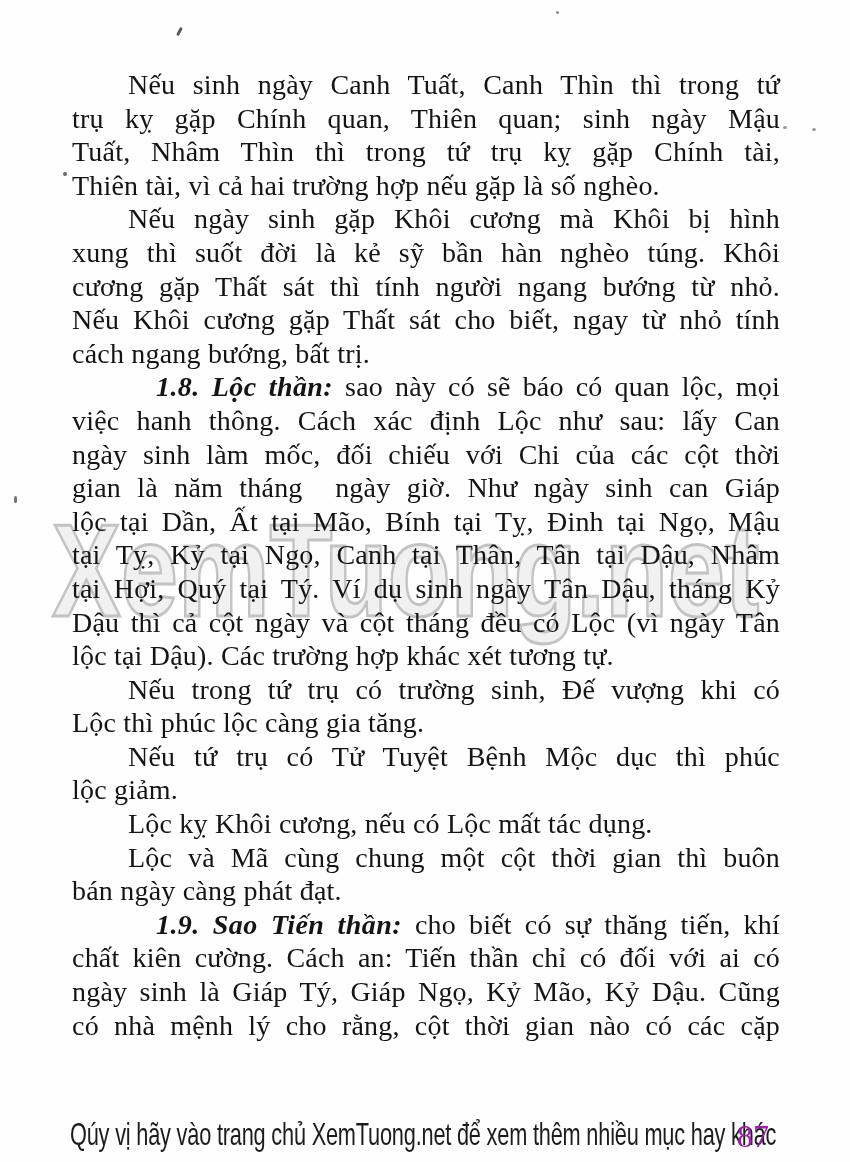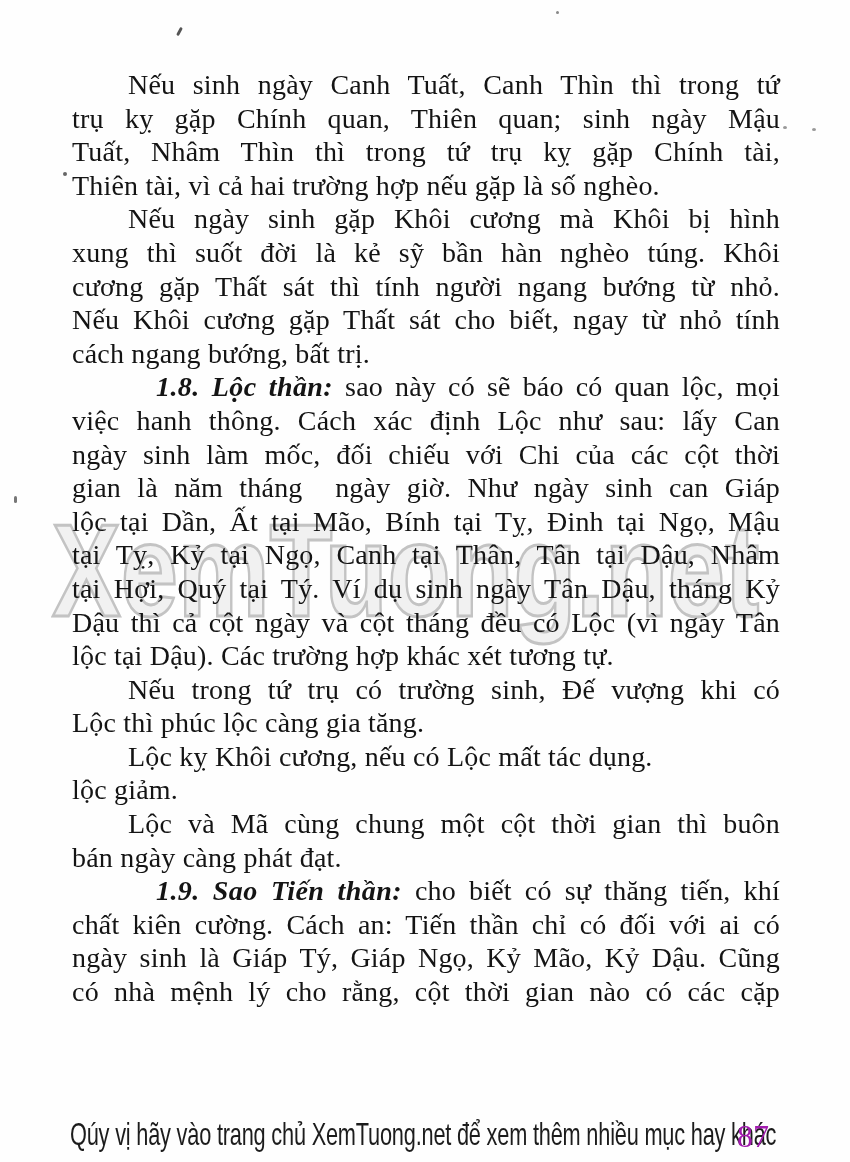--- a/index.html
+++ b/index.html
@@ -98,22 +98,23 @@
       <div class="line">việc hanh thông. Cách xác định Lộc như sau: lấy Can</div>
       <div class="line">ngày sinh làm mốc, đối chiếu với Chi của các cột thời</div>
       <div class="line">gian là năm tháng &nbsp;ngày giờ. Như ngày sinh can Giáp</div>
       <div class="line">lộc tại Dần, Ất tại Mão, Bính tại Tỵ, Đinh tại Ngọ, Mậu</div>
       <div class="line">tại Tỵ, Kỷ tại Ngọ, Canh tại Thân, Tân tại Dậu, Nhâm</div>
       <div class="line">tại Hợi, Quý tại Tý. Ví dụ sinh ngày Tân Dậu, tháng Kỷ</div>
       <div class="line">Dậu thì cả cột ngày và cột tháng đều có Lộc (vì ngày Tân</div>
       <div class="line end">lộc tại Dậu). Các trường hợp khác xét tương tự.</div>
       <div class="line indent">Nếu trong tứ trụ có trường sinh, Đế vượng khi có</div>
       <div class="line end">Lộc thì phúc lộc càng gia tăng.</div>
+      <div class="line indent">Nếu tứ trụ có Tử Tuyệt Bệnh Mộc dục thì phúc</div>
+      <div class="line end">lộc giảm.</div>
       <div class="line indent end">Lộc kỵ Khôi cương, nếu có Lộc mất tác dụng.</div>
-      <div class="line end">lộc giảm.</div>
       <div class="line indent">Lộc và Mã cùng chung một cột thời gian thì buôn</div>
       <div class="line end">bán ngày càng phát đạt.</div>
       <div class="line indent"><span class="lead">1.9. Sao Tiến thần:</span> cho biết có sự thăng tiến, khí</div>
       <div class="line">chất kiên cường. Cách an: Tiến thần chỉ có đối với ai có</div>
       <div class="line">ngày sinh là Giáp Tý, Giáp Ngọ, Kỷ Mão, Kỷ Dậu. Cũng</div>
       <div class="line">có nhà mệnh lý cho rằng, cột thời gian nào có các cặp</div>
     </div>
 
   <div class="footer">Qúy vị hãy vào trang chủ XemTuong.net để xem thêm nhiều mục hay khác</div>
 

